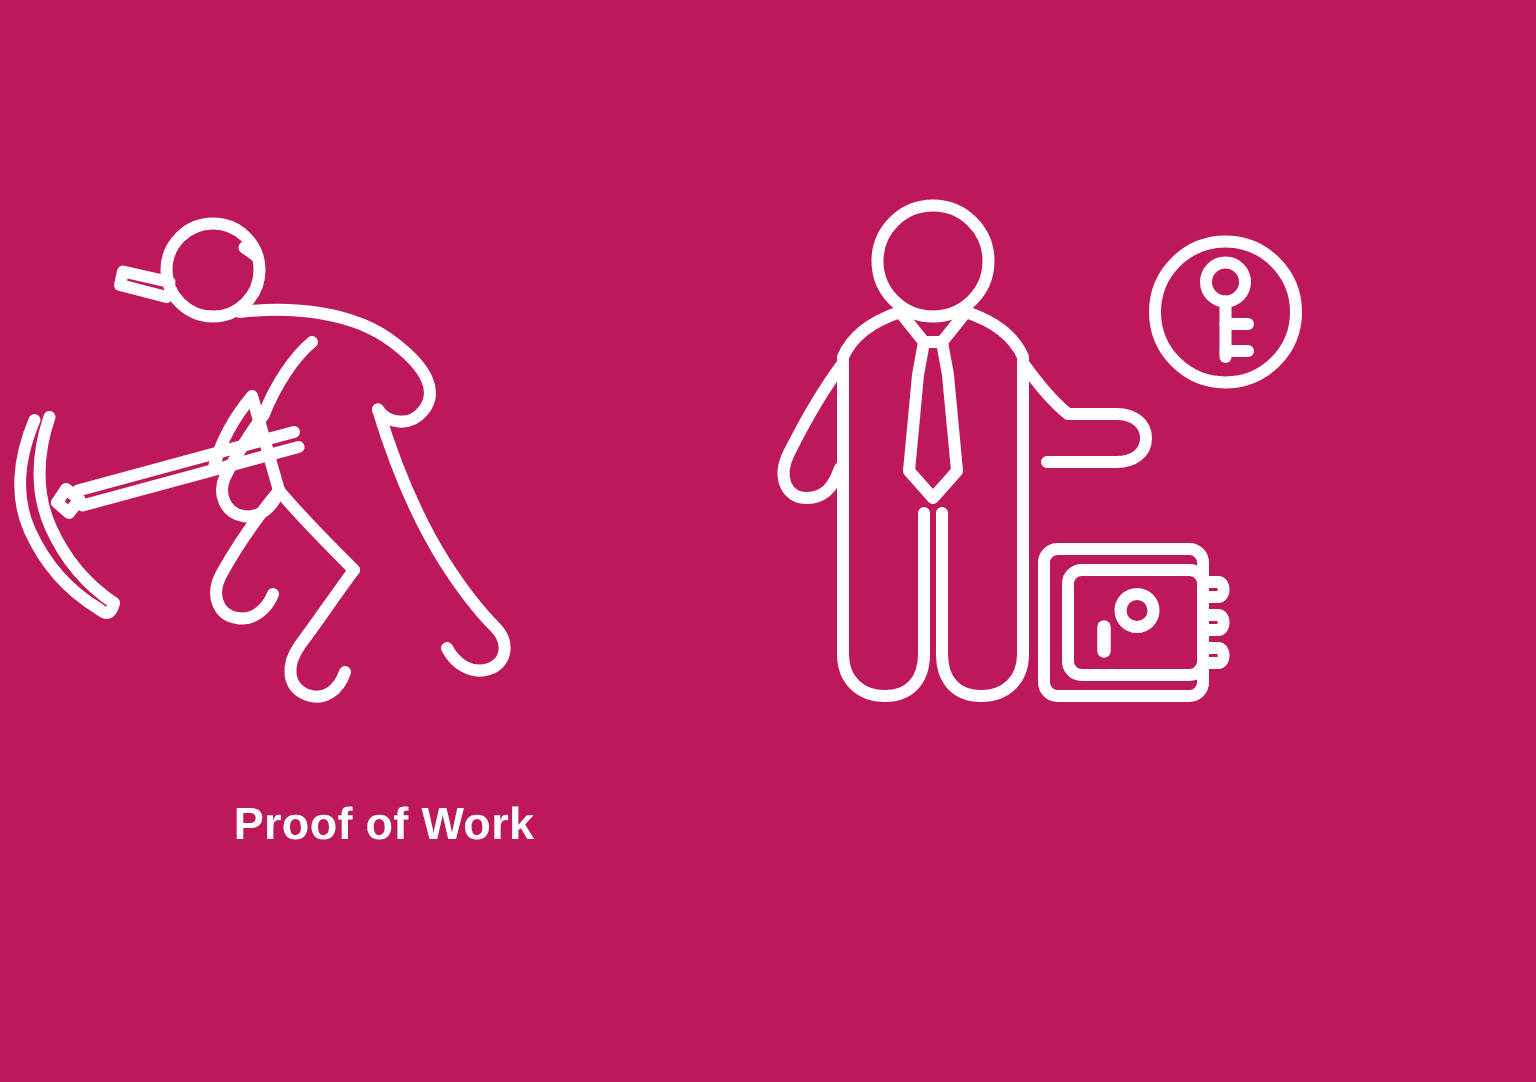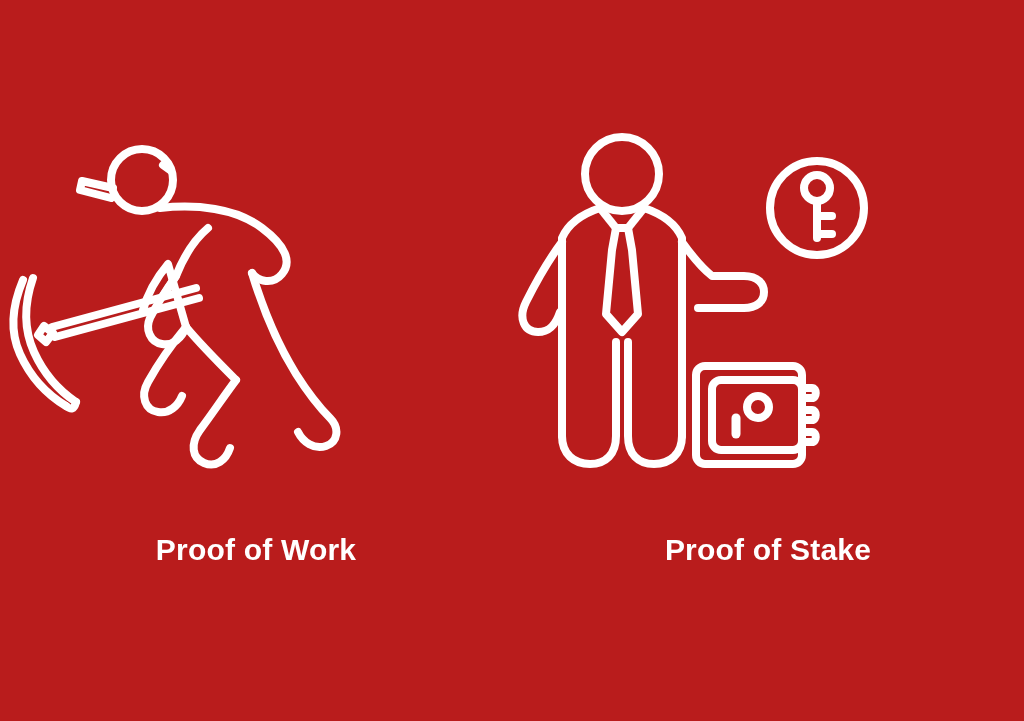--- a/index.html
+++ b/index.html
@@ -9,21 +9,21 @@
   body {
     width: 1024px;
     height: 721px;
     overflow: hidden;
     font-family: "Liberation Sans", sans-serif;
   }
   #canvas {
     position: relative;
     width: 1024px;
     height: 721px;
-    background: #b91c1c;
+    background: #be185d;
   }
   .panel {
     position: absolute;
     top: 0;
     height: 721px;
     width: 512px;
   }
   #panel-pow { left: 0; }
   #panel-pos { left: 512px; }
 
@@ -184,16 +184,15 @@
         <circle cx="246" cy="277" r="11"></circle>
 
         <path d="M 224 288 L 224 304" stroke-width="9"></path>
 
         <path d="M 290 258 L 300 258 C 305 258 305 268 300 268 L 290 268"></path>
         <path d="M 290 280 L 300 280 C 305 280 305 290 300 290 L 290 290"></path>
         <path d="M 290 302 L 300 302 C 305 302 305 312 300 312 L 290 312"></path>
       </svg>
     </div>
 
-    <div class="caption">Proof of Stake</div>
   </div>
 
 </div>
 
 </body></html>

